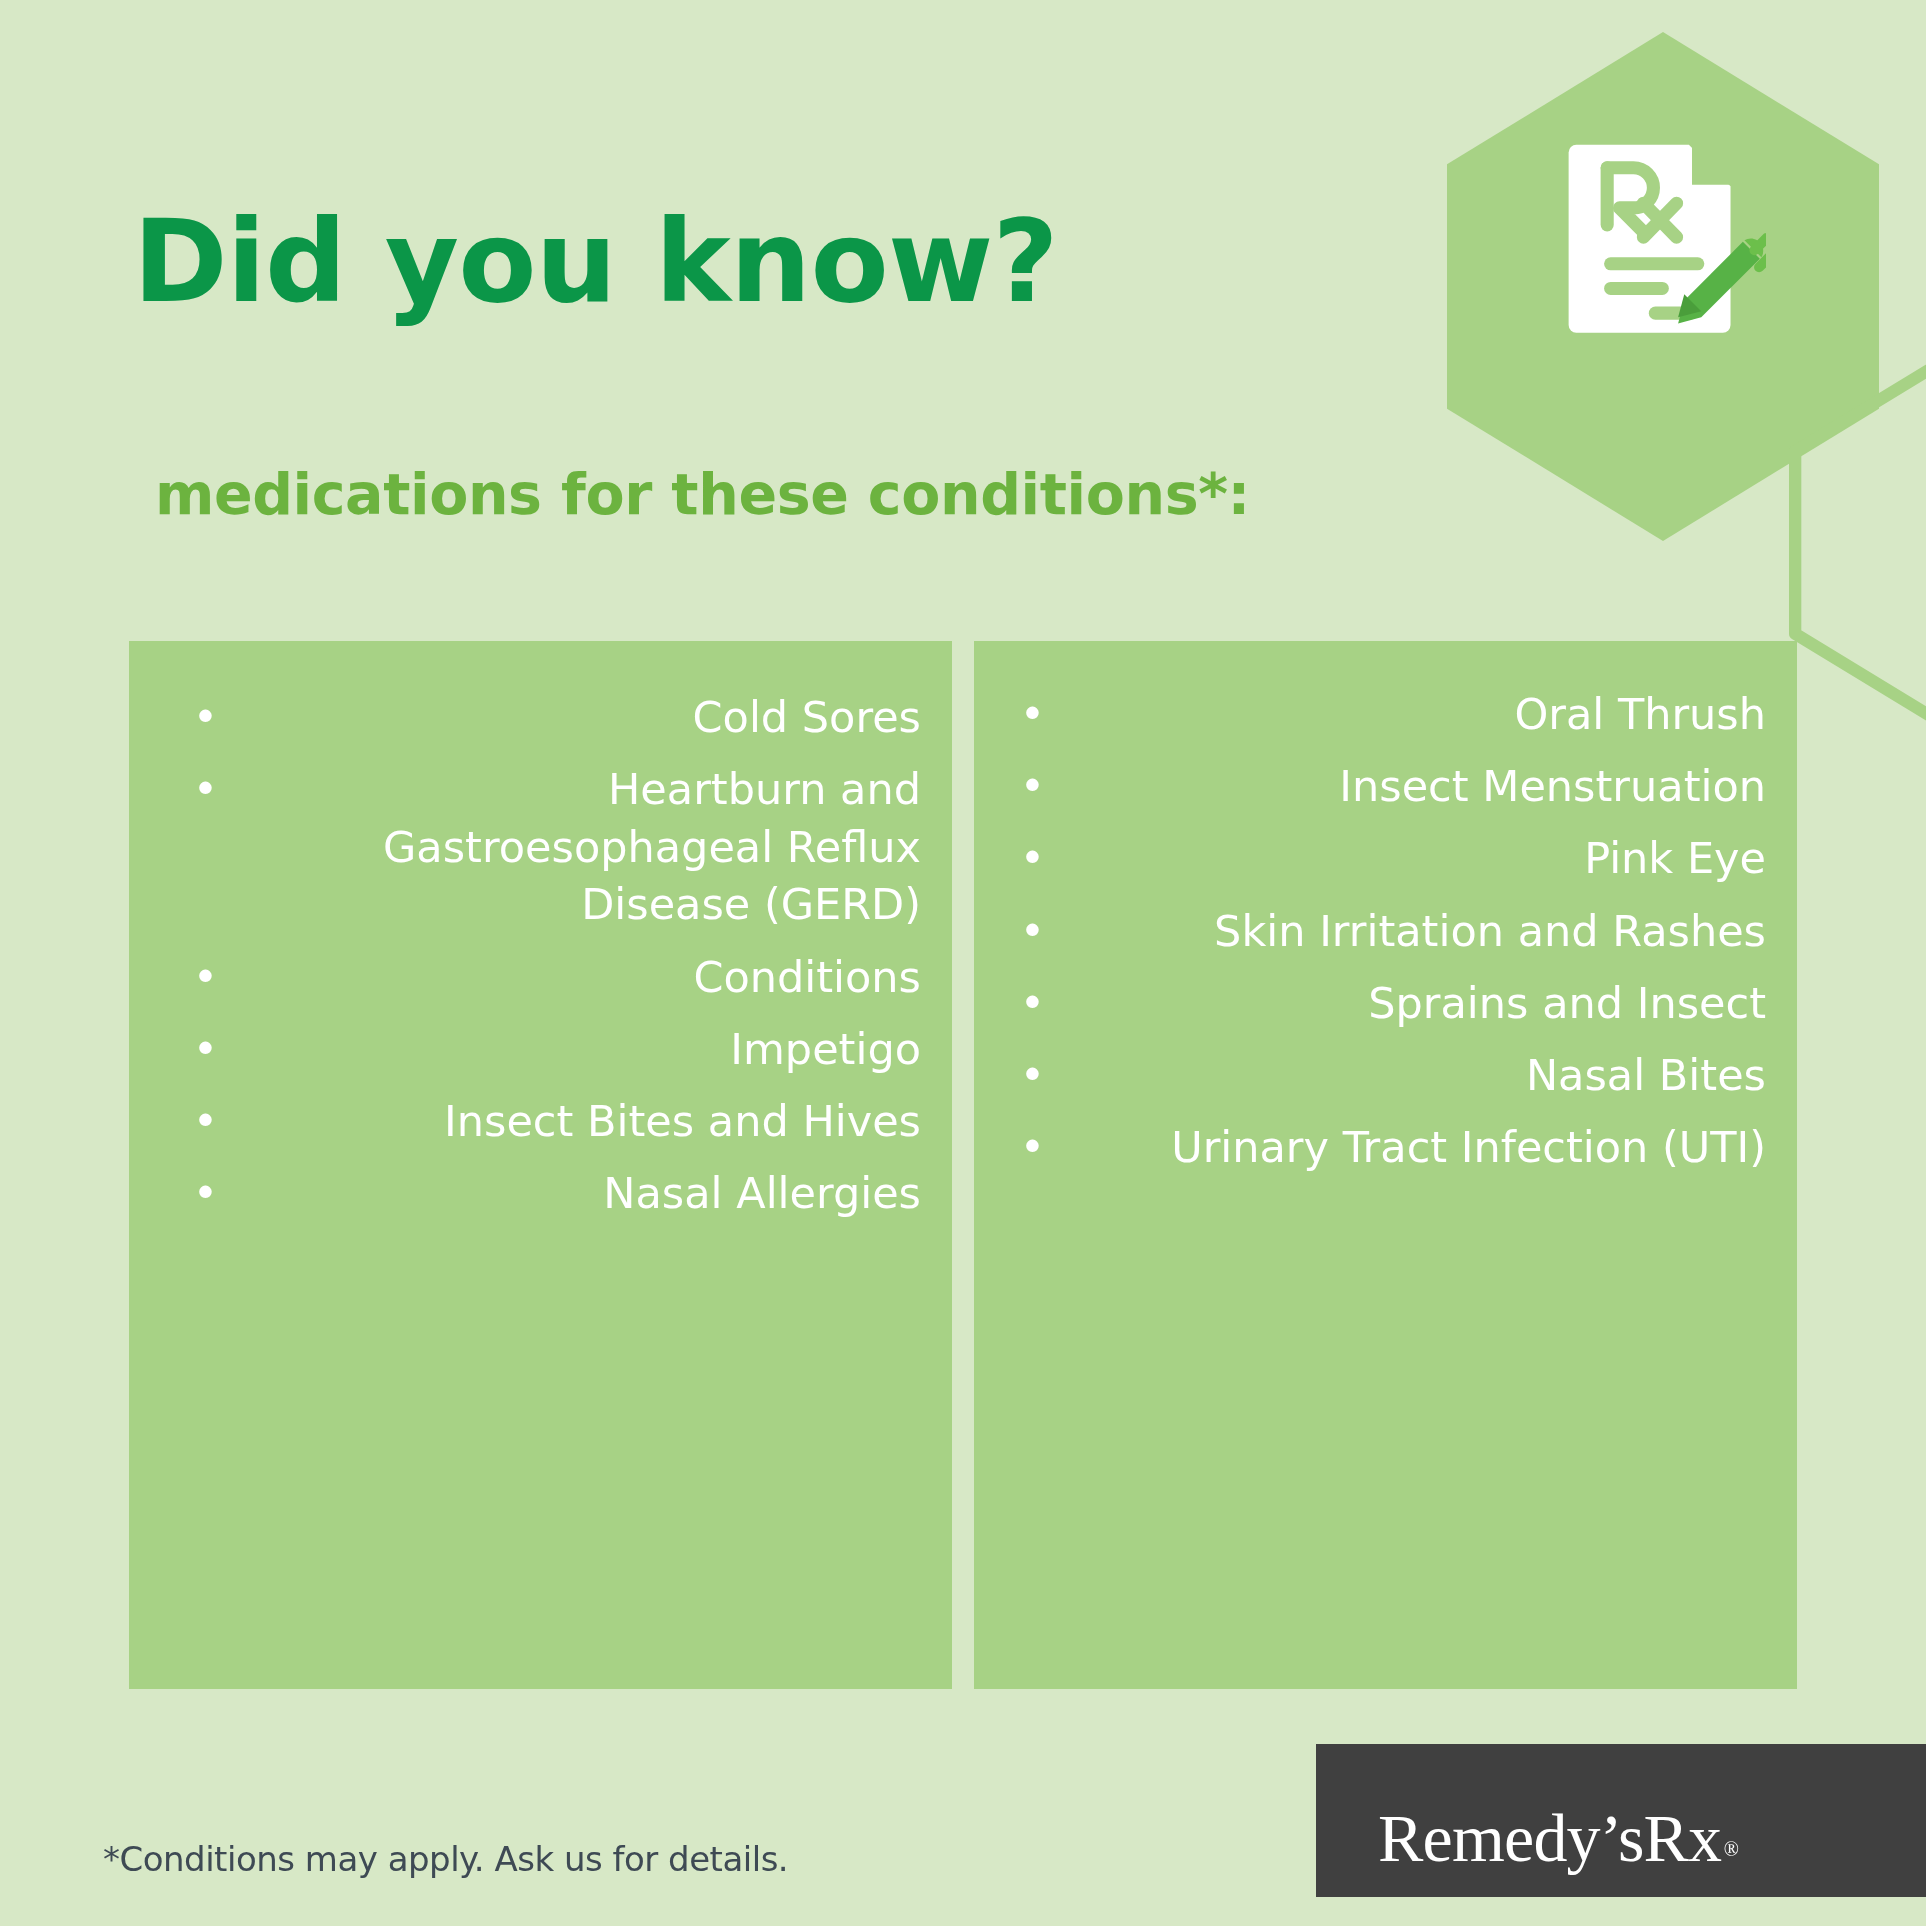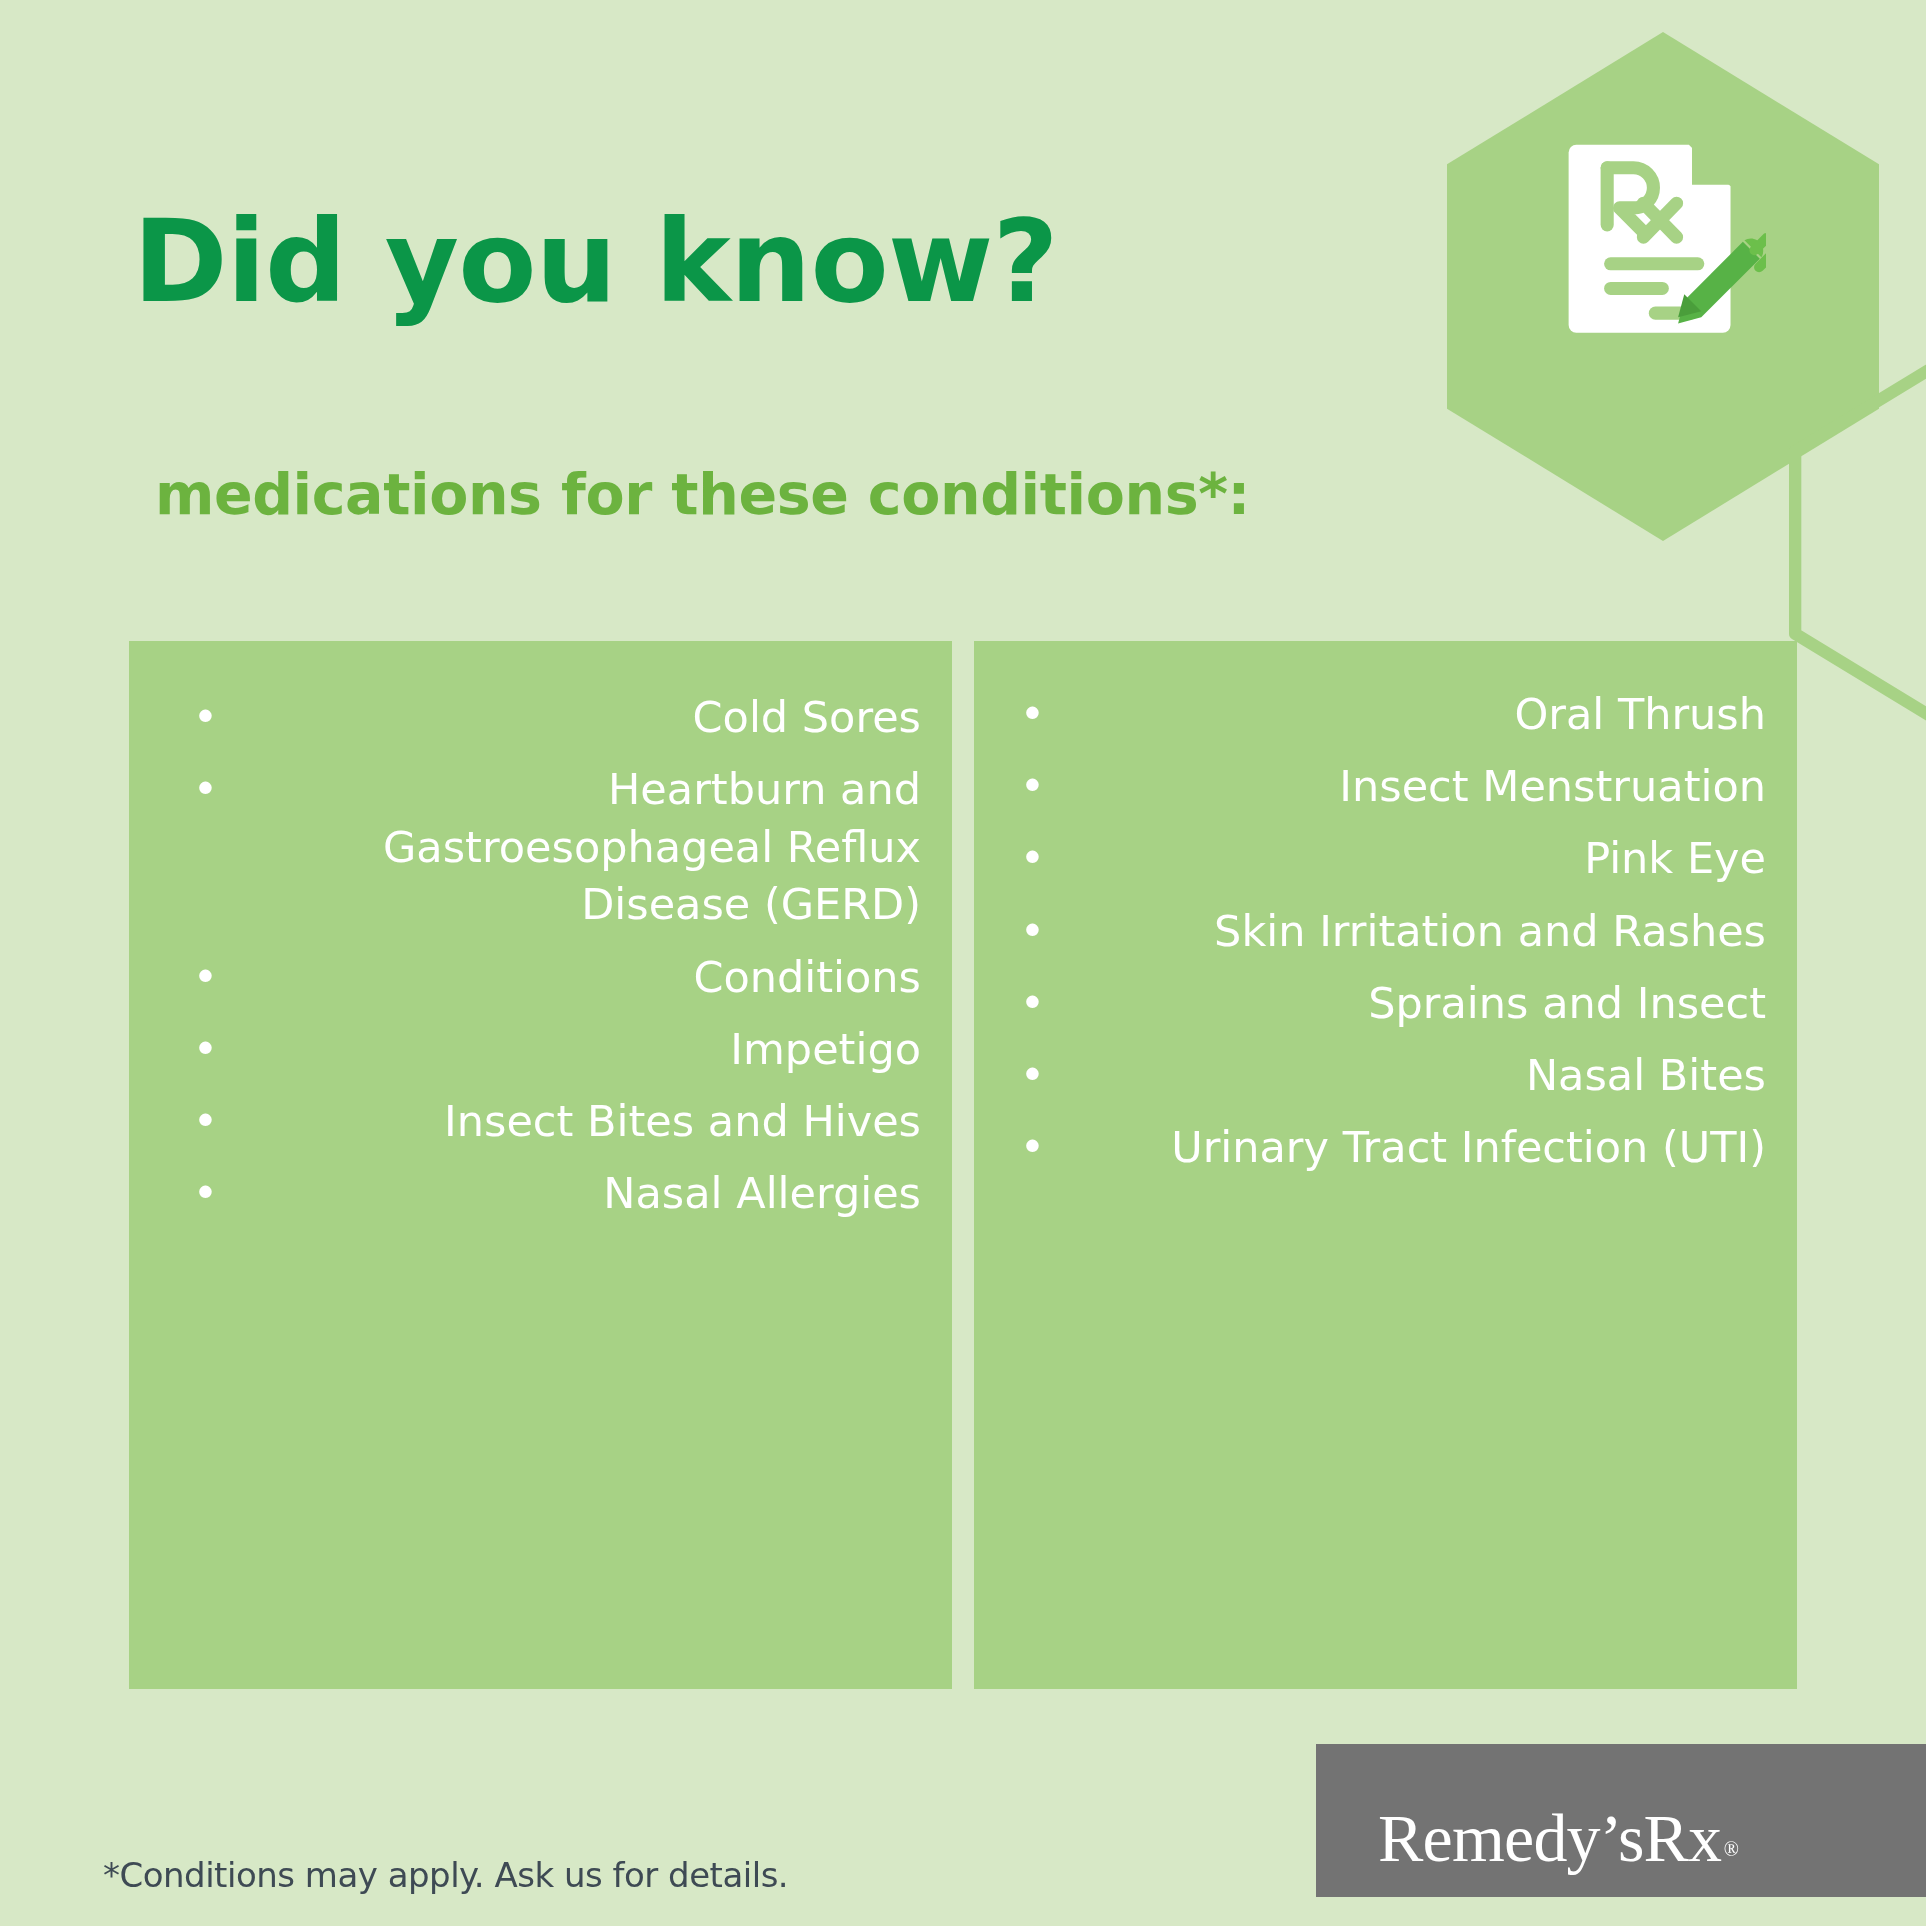--- a/index.html
+++ b/index.html
@@ -121,31 +121,30 @@
   .footnote {
     position: absolute;
     left: 103px;
     top: 1839px;
     font-family: "DejaVu Sans", sans-serif;
     font-weight: 400;
     font-size: 34px;
     letter-spacing: -0.5px;
     color: #3e4a54;
     white-space: nowrap;
-    margin-top: 16px;
   }
 
   
   .logo-bar {
     position: absolute;
     left: 1316px;
     top: 1744px;
     width: 610px;
     height: 153px;
-    background: #737373;
+    background: #404040;
   }
   .logo-wordmark {
     position: absolute;
     left: 62px;
     top: 60px;
     font-family: "Liberation Serif", "DejaVu Serif", serif;
     font-weight: 400;
     font-size: 68px;
     line-height: 1;
     color: #ffffff;

